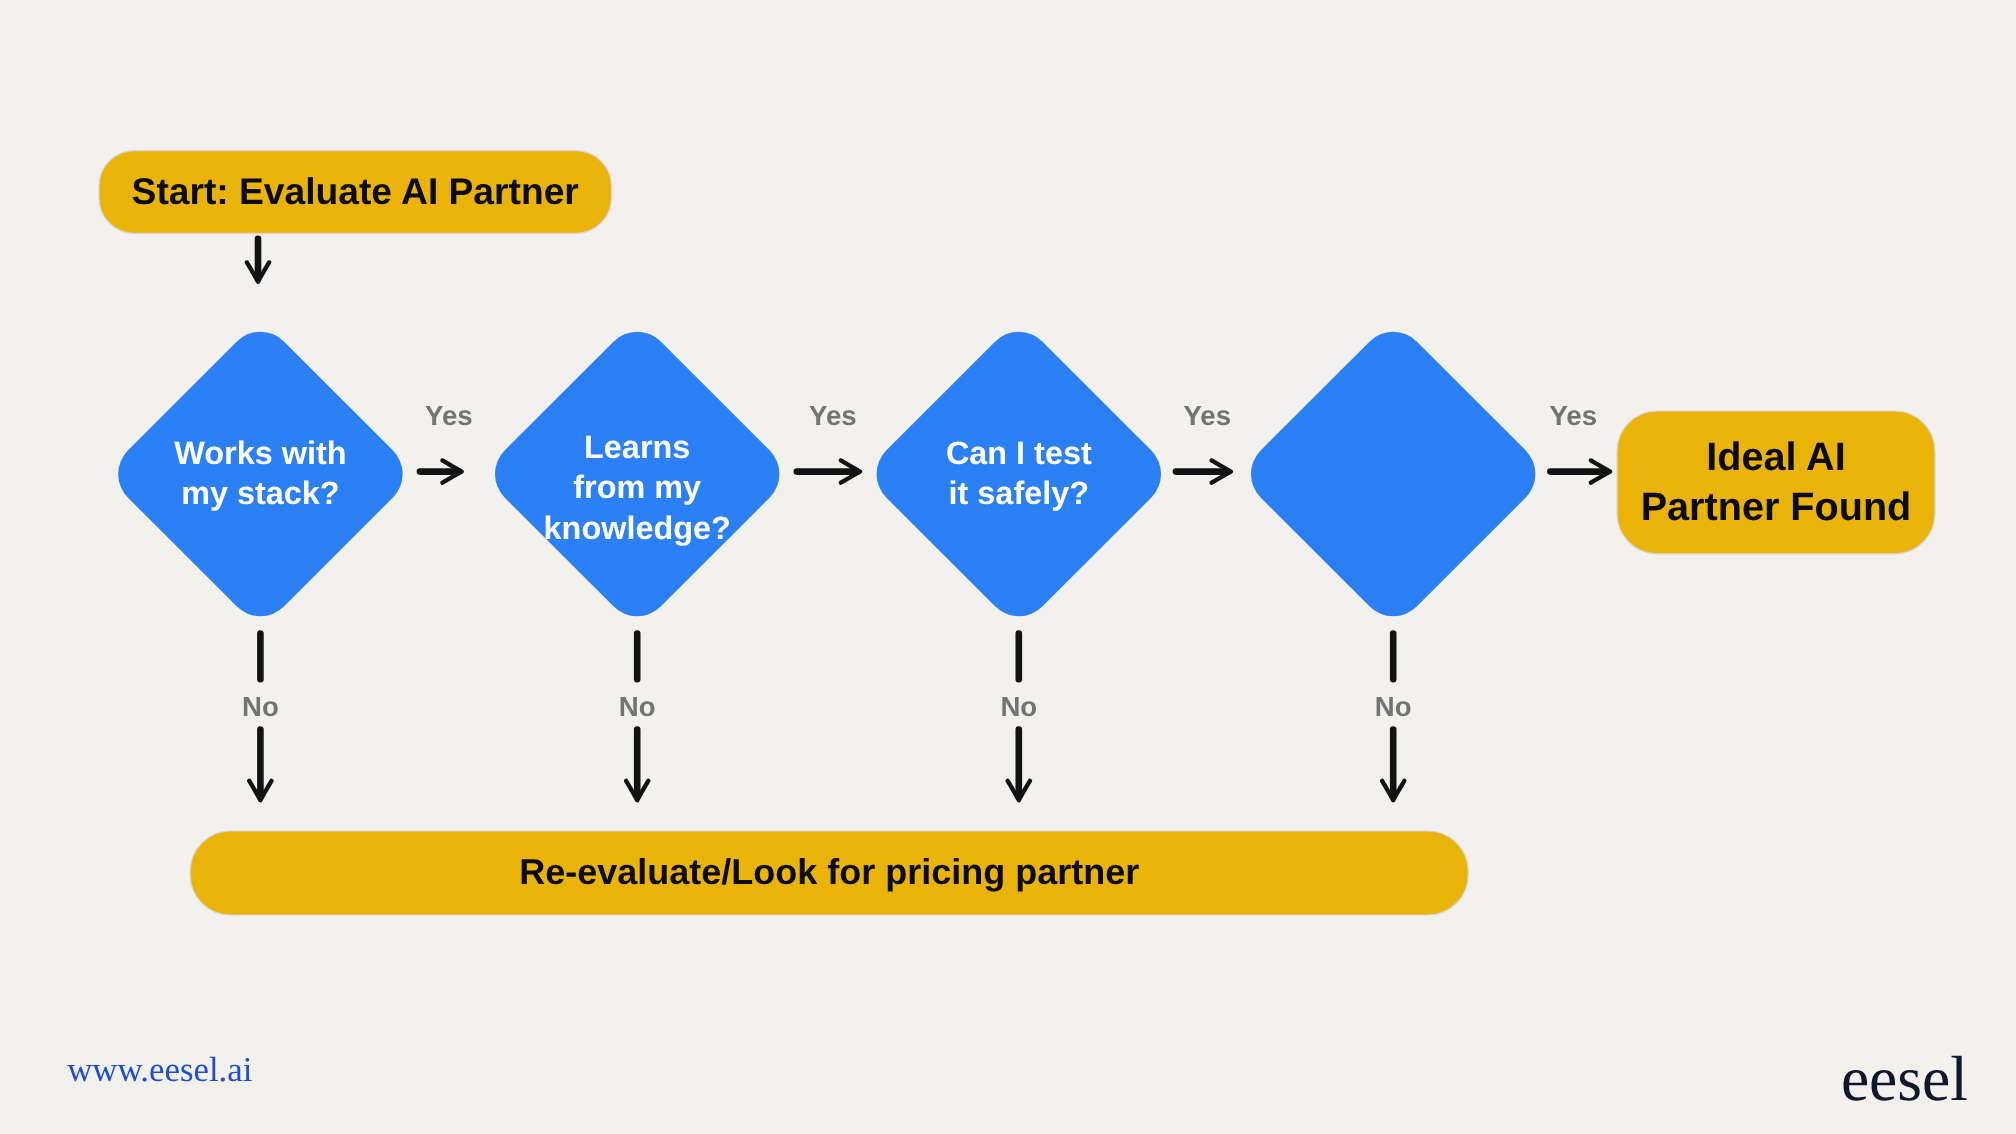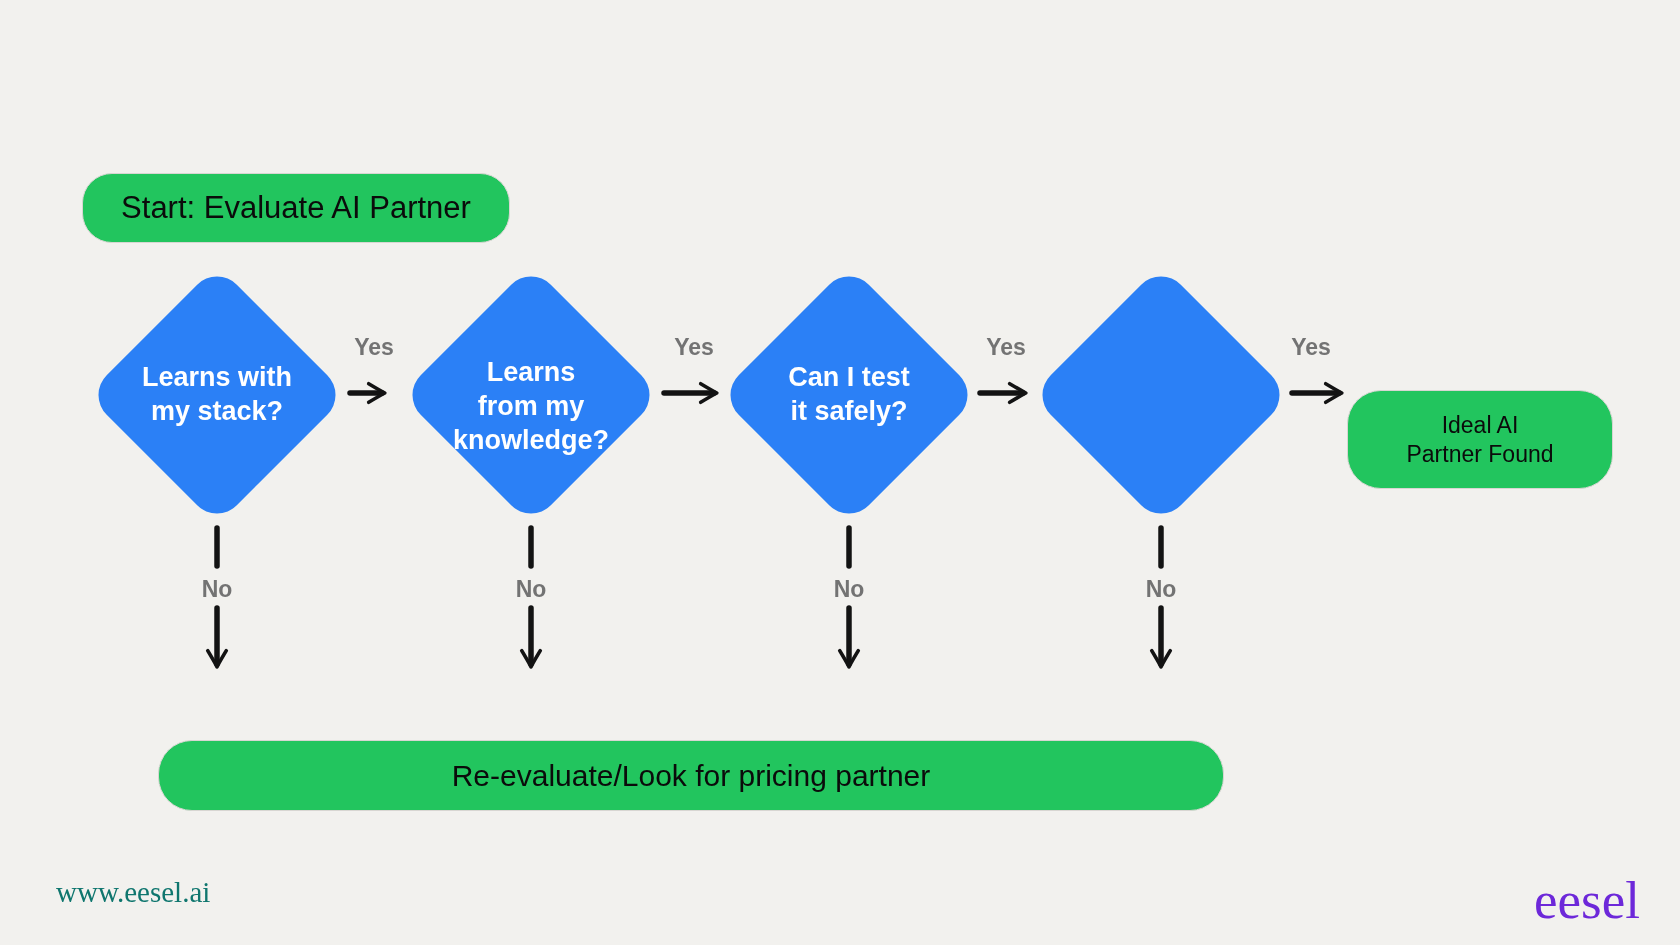--- a/index.html
+++ b/index.html
@@ -12,43 +12,42 @@
   }
   .canvas {
     position: relative;
     width: 1680px;
     height: 945px;
     background: #F2F1EE;
   }
   
   .node-box {
     position: absolute;
-    background: #22c55e;
+    background: #eab308;
     border: 1.5px solid #D8D6D2;
     box-sizing: border-box;
     display: flex;
     align-items: center;
     justify-content: center;
     text-align: center;
     color: #0B0B0B;
-    font-weight: 400;
+    font-weight: 700;
     white-space: pre-line;
-    margin-top: 48px;
   }
   .start-box {
     left: 82px; top: 125px;
     width: 428px; height: 70px;
     border-radius: 30px;
     font-size: 31px;
   }
   .end-box {
     left: 1347px; top: 342px;
-    width: 266px; height: 99px;
+    width: 266px; height: 120px;
     border-radius: 34px;
-    font-size: 23px;
+    font-size: 33px;
     line-height: 1.23;
   }
   .fail-box {
     left: 158px; top: 692px;
     width: 1066px; height: 71px;
     border-radius: 34px;
     font-size: 30px;
   }
   
   .diamond {
@@ -83,28 +82,28 @@
     position: absolute;
     left: 0; top: 0;
     pointer-events: none;
   }
   
   .site-url {
     position: absolute;
     left: 56px; top: 876px;
     font-family: "Liberation Serif", serif;
     font-size: 29px;
-    color: #0f766e;
+    color: #1d4ed8;
   }
   .logo {
     position: absolute;
     right: 40px; top: 870px;
     font-family: "Liberation Serif", serif;
     font-size: 53px;
-    color: #6d28d9;
+    color: #0f172a;
   }
 </style>
 </head>
 <body>
 
 <div class="canvas">
 
   <svg class="arrow-layer" width="1680" height="945" viewBox="0 0 1680 945">
     <defs>
       <marker id="ah" viewBox="0 0 12 12" refX="8.6" refY="6" markerWidth="4.4" markerHeight="4.4" orient="auto-start-reverse">
@@ -127,21 +126,21 @@
       <path d="M217 608 V 664" marker-end="url(#ah)"></path>
       <path d="M531 608 V 664" marker-end="url(#ah)"></path>
       <path d="M849 608 V 664" marker-end="url(#ah)"></path>
       <path d="M1161 608 V 664" marker-end="url(#ah)"></path>
     </g>
   </svg>
 
   <div class="node-box start-box">Start: Evaluate AI Partner</div>
 
   <div class="diamond" style="left:125px; top:303px;"></div>
-  <div class="diamond-label" style="left:217px; top:395px;">Learns with
+  <div class="diamond-label" style="left:217px; top:395px;">Works with
 my stack?</div>
 
   <div class="diamond" style="left:439px; top:303px;"></div>
   <div class="diamond-label" style="left:531px; top:407px;">Learns
 from my
 knowledge?</div>
 
   <div class="diamond" style="left:757px; top:303px;"></div>
   <div class="diamond-label" style="left:849px; top:395px;">Can I test
 it safely?</div>

